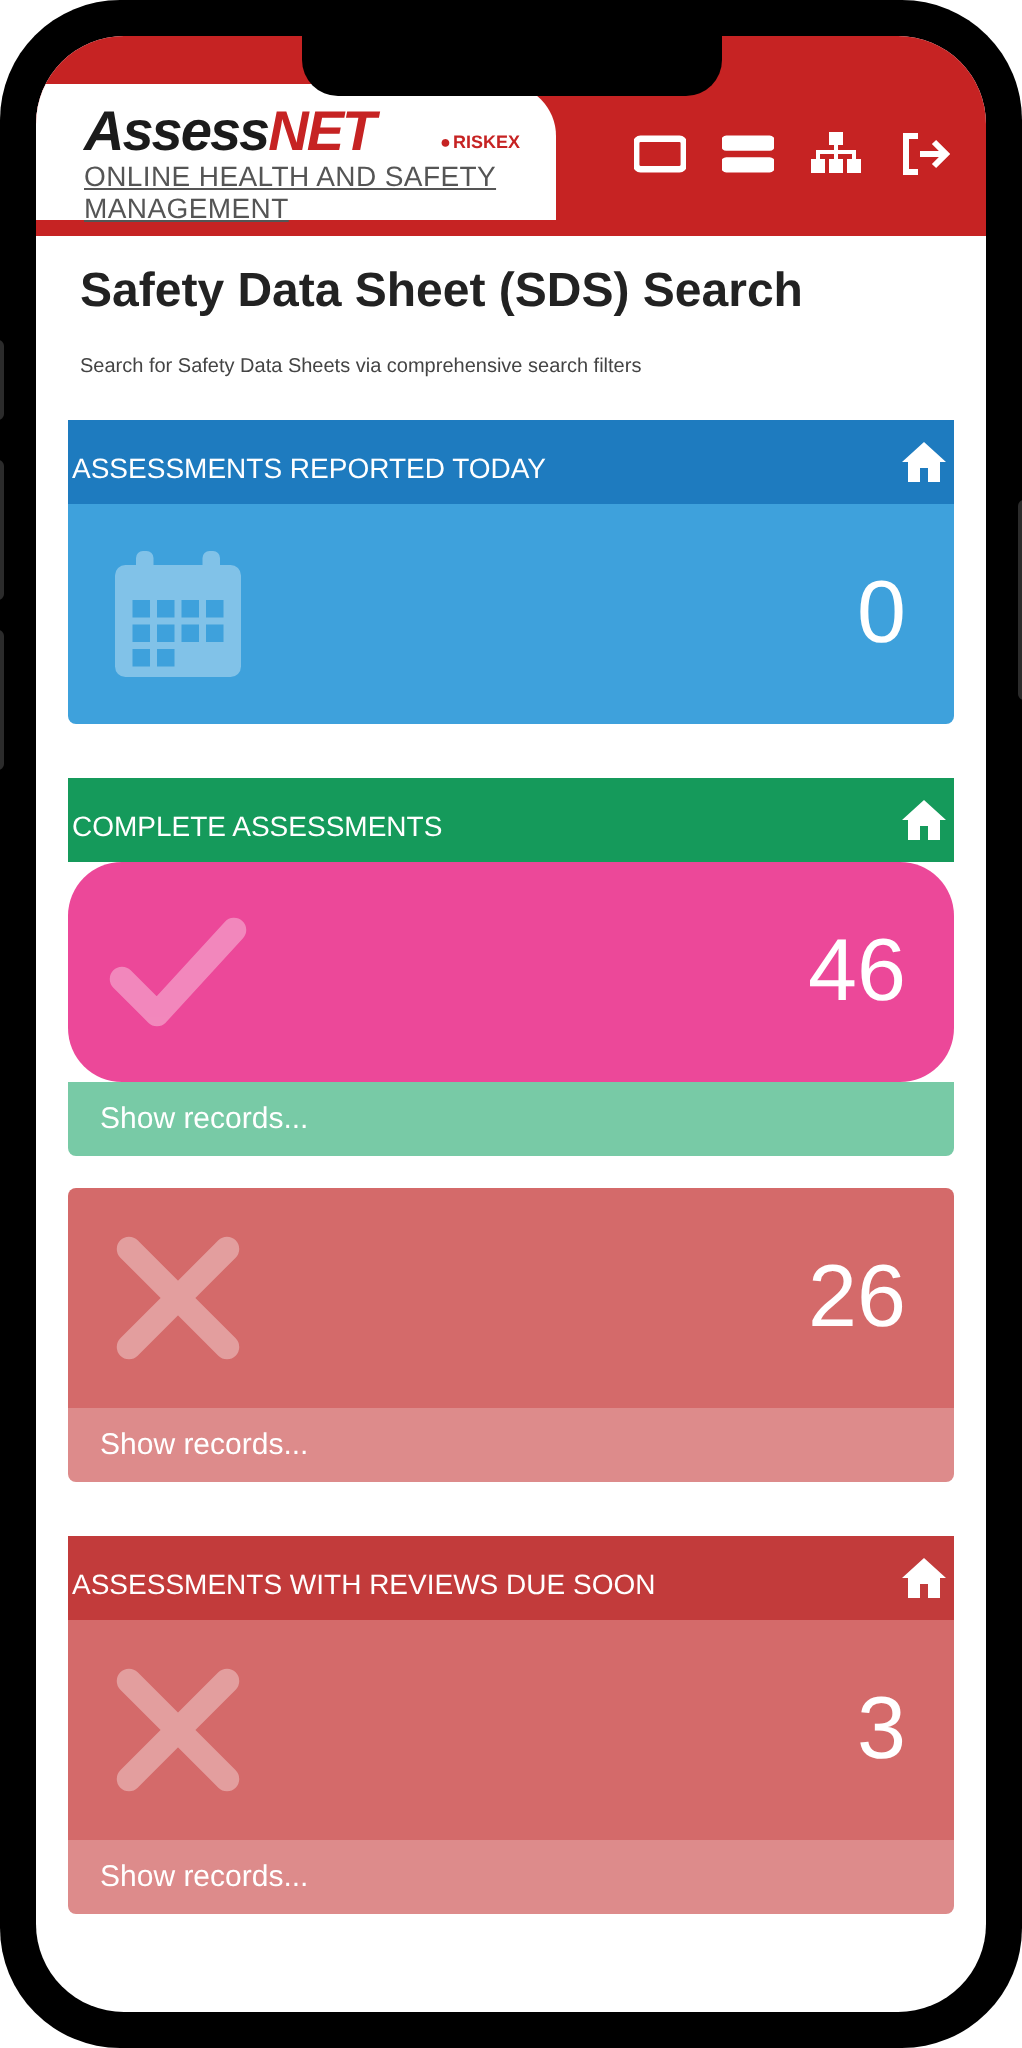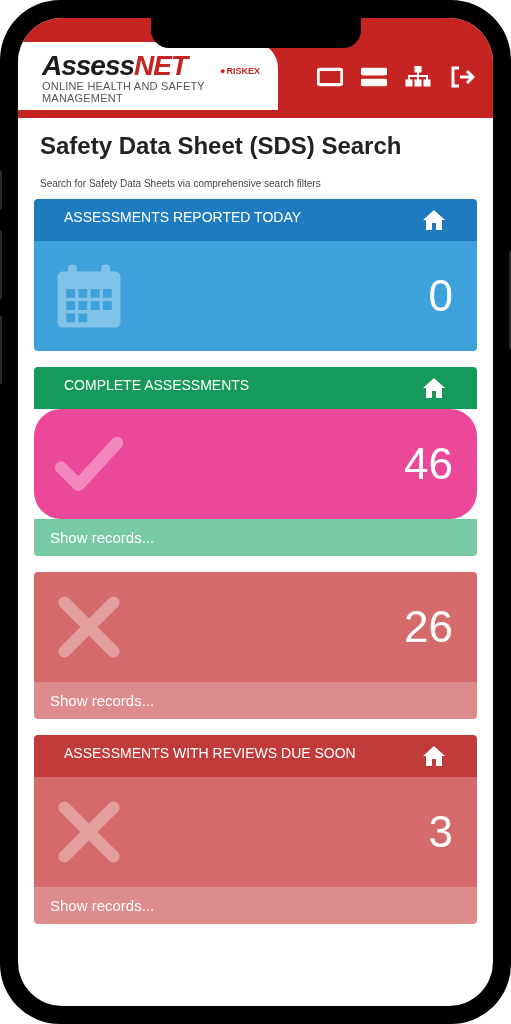--- a/index.html
+++ b/index.html
@@ -48,37 +48,37 @@
     width: 260px; height: 68px;
     background: #fff;
     border-top-right-radius: 26px;
     padding: 8px 12px 4px 24px;
   }
   .logo-text { font-weight: 900; font-size: 28px; letter-spacing:-1px; }
   .logo-text .a1 { font-style: italic; color:#1b1b1b; }
   .logo-text .net { color:#c62323; font-style: italic;}
   .logo-riskex { position:absolute; top:24px; right:18px; font-size:9px; color:#c62323; font-weight:bold;}
   .logo-riskex::before{content:"●"; color:#c62323; margin-right:1px;}
-  .logo-sub { font-size: 11px; color:#555; letter-spacing:0.2px; margin-top:-2px; }
+  .logo-sub { font-size: 14px; color:#555; letter-spacing:0.2px; margin-top:-2px;text-decoration:underline; }
   .header-icons {
     position: absolute; right: 18px; top: 48px;
     display: flex; gap: 18px; align-items:center;
   }
   .hicon { width: 26px; height: 22px; color:#fff; display:flex; align-items:center; justify-content:center; cursor:pointer;}
   .hicon svg { width:100%; height:100%; fill:#fff; stroke:#fff; }
 
   
   .page-head { padding: 14px 22px 10px 22px; background:#fff; }
   .page-title { font-size: 24px; font-weight: 700; color:#222; }
   .page-sub { font-size: 10px; color:#444; margin-top:18px; }
 
   .cards { padding: 0 16px 20px 16px; display:flex; flex-direction:column; gap:16px; }
 
   .card { border-radius: 4px; overflow:hidden; color:#fff; }
-  .card-head { display:flex; justify-content:space-between; align-items:flex-start; padding:10px 30px; font-size:14px; font-weight:500;}
+  .card-head { display:flex; justify-content:space-between; align-items:flex-end; padding:10px 2px; font-size:14px; font-weight:500;margin-top:11px;}
   .card-head .home { width:26px; height:22px; cursor:pointer;}
   .card-body { display:flex; justify-content:space-between; align-items:center; padding: 16px 24px 16px 20px; min-height:110px;}
   .card-body .bigicon { width:70px; height:70px; opacity:0.35; }
   .card-body .num { font-size:44px; font-weight:400; }
   .card-foot { padding:10px 16px; font-size:15px; cursor:pointer; }
 
   
   .c-blue .card-head { background:#1e7bbf; }
   .c-blue .card-body { background:#3ea1dc; }
 

